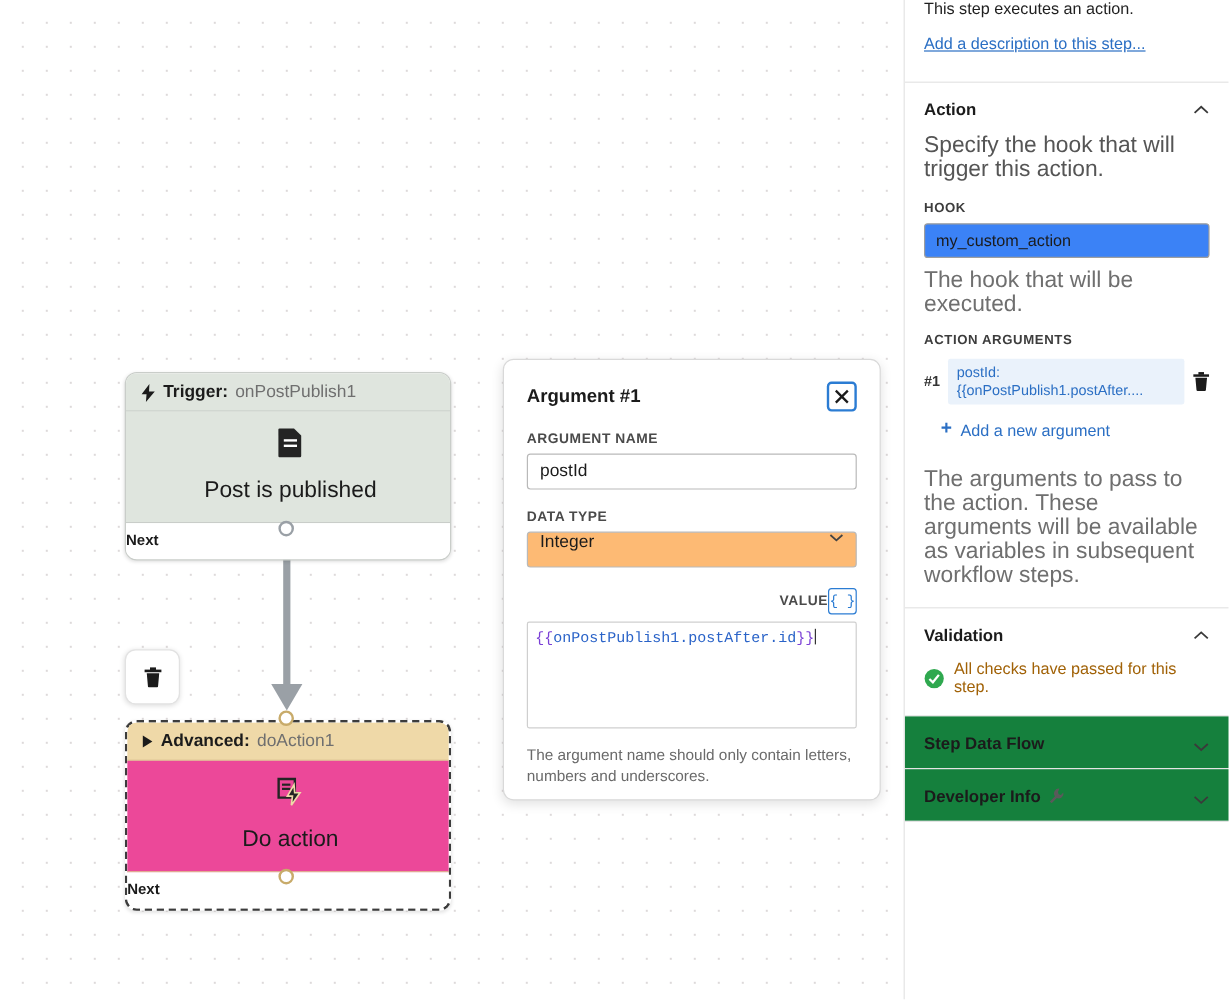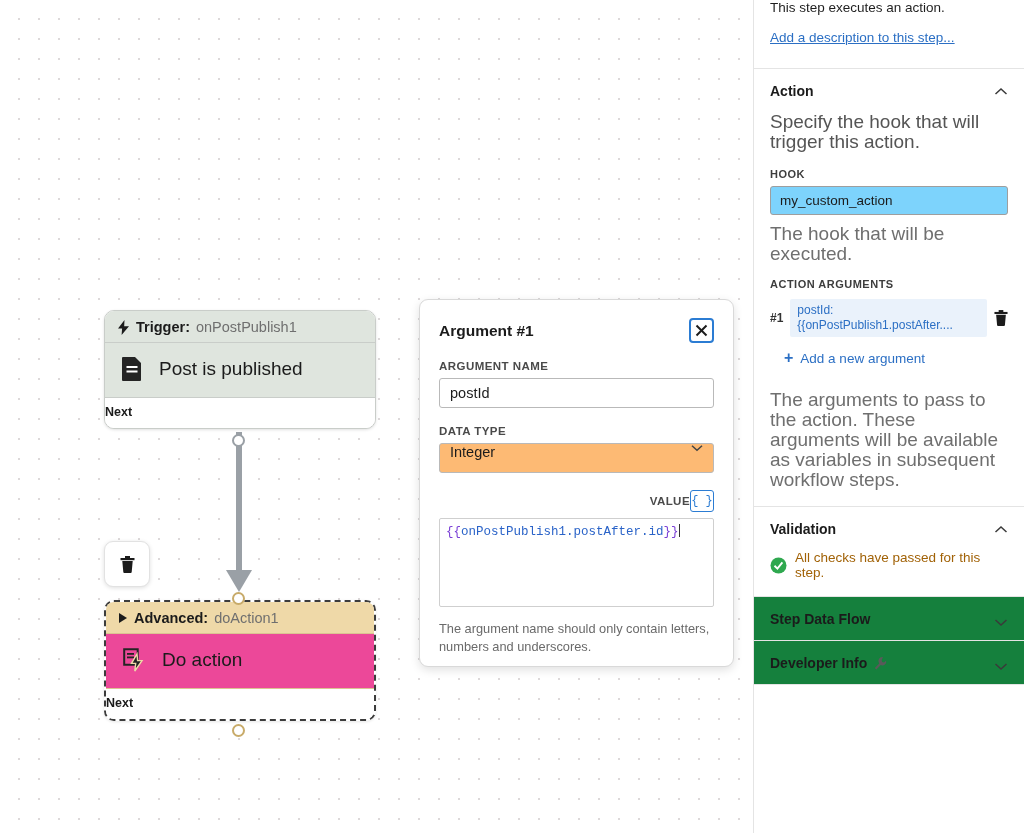--- a/index.html
+++ b/index.html
@@ -48,21 +48,21 @@
     display: flex; align-items: center; gap: 6px;
     white-space: nowrap;
   }
   .node.trigger .node-head { background: #dfe5de; border-bottom: 1px solid #c9cdc9; }
   .node.action  .node-head { background: #efd9a8; border-bottom: 1px solid #dcc392; }
   .node-head .lbl { font-weight: bold; color: #1b1b1b; }
   .node-head .nm  { color: #6f6f6f; }
   .node-body {
     display: flex; align-items: center; gap: 16px;
     padding: 13px 12px 15px 16px;
-    font-size: 19px; color: #1b1b1b;
+    font-size: 19px; color: #1b1b1b; flex-direction: column;
   }
   .node.trigger .node-body { background: #dfe5de; border-bottom: 1px solid #c9cdc9; }
   .node.action  .node-body { background: #ec4899; border-bottom: 1px solid #dcc392; }
   .node-next {
     background: #ffffff;
     font-size: 12.5px;
     font-weight: bold;
     color: #1b1b1b;
     padding: 7px 0 9px 0;
   }
@@ -185,21 +185,21 @@
   }
   .section-head .st { font-size: 14px; font-weight: bold; color: #1b1b1b; display: flex; align-items: center; gap: 6px; }
   .section-head.tinted { background: #15803d; align-items: flex-end; }
   .micro-label {
     font-size: 11px; font-weight: bold; letter-spacing: .5px;
     color: #3d3d3d; margin: 14px 0 6px 0;
   }
   #hook-input {
     width: 100%; height: 29px;
     border: 1px solid #9e9e9e; border-radius: 3px;
-    padding: 0 9px; background: #7dd3fc;
+    padding: 0 9px; background: #3b82f6;
     font-size: 13.5px; color: #1b1b1b;
     display: flex; align-items: center;
   }
   .arg-row { display: flex; align-items: center; gap: 7px; margin-top: 9px; }
   .arg-idx { font-size: 12px; color: #333; font-weight: bold; flex: 0 0 auto; }
   .arg-chip {
     flex: 1 1 auto;
     background: #eaf2fb;
     color: #2b6fc4;
     font-size: 12px;

